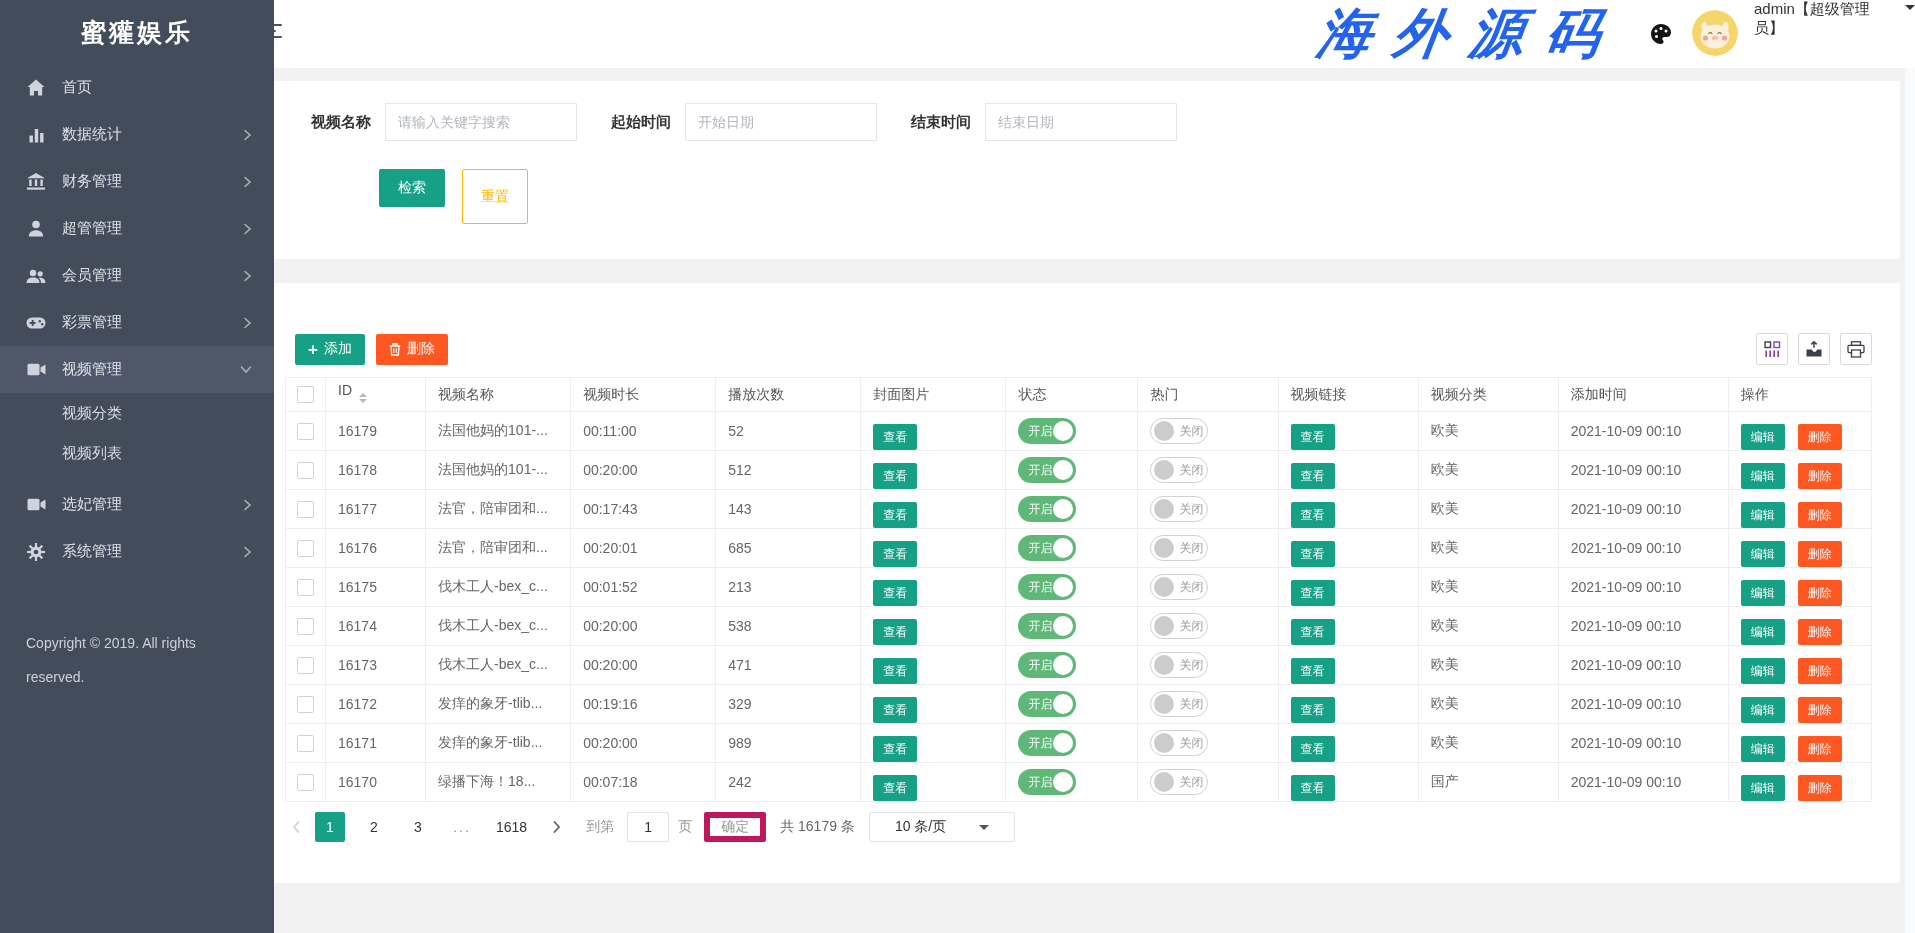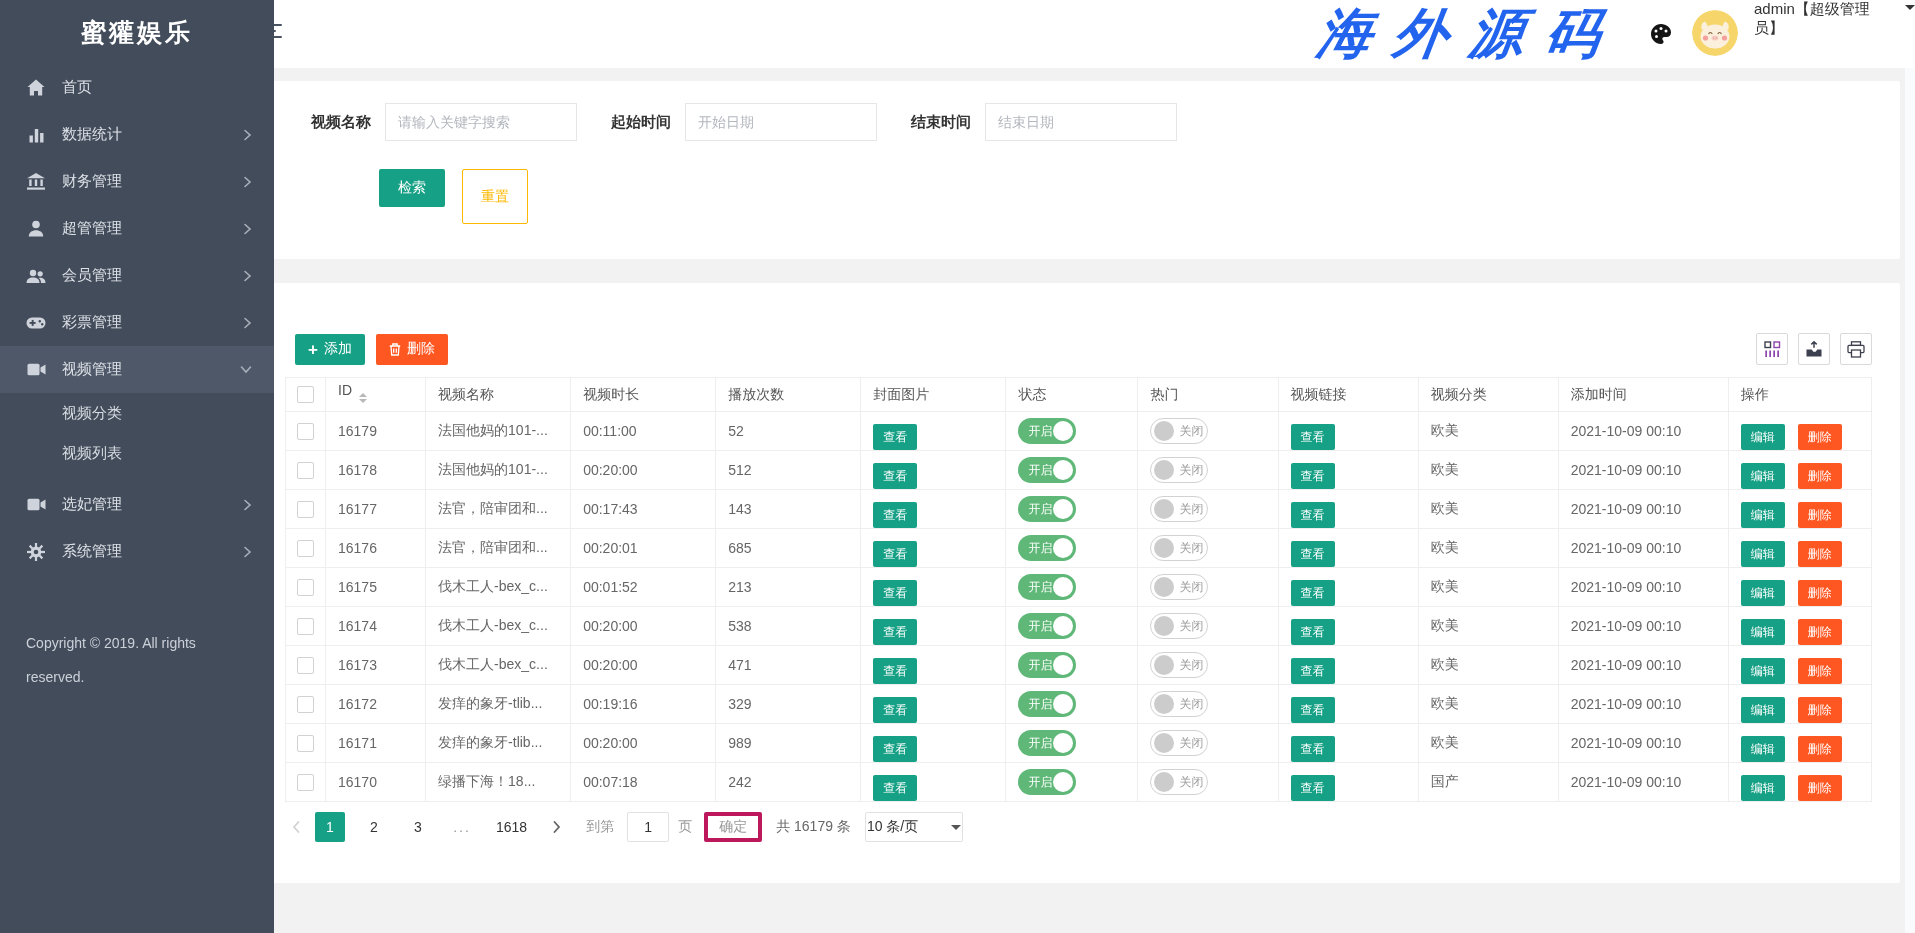--- a/index.html
+++ b/index.html
@@ -104,25 +104,25 @@
   .page-nav{width:22px;height:30px;display:inline-flex;align-items:center;justify-content:center;
             cursor:pointer;margin-right:8px;}
   .page-item{min-width:30px;height:30px;padding:0 5px;display:inline-flex;align-items:center;
              justify-content:center;margin-right:14px;border-radius:2px;color:#333;cursor:pointer;}
   .page-item.active{background:var(--accent);color:#fff;cursor:default;}
   .page-item.dots{color:#999;cursor:default;letter-spacing:2px;}
   .goto-label{color:#999;margin:0 4px 0 10px;}
   .goto-input{width:42px;height:30px;border:1px solid #e2e2e2;border-radius:2px;text-align:center;
               font-size:14px;color:#333;margin:0 9px;outline:none;}
   .unit-label{color:#999;margin-right:12px;}
-  .confirm-btn{height:30px;padding:0 11px;background:#fff;border:4px solid #be185d;border-radius:2px;
+  .confirm-btn{height:30px;padding:0 11px;background:#fff;border:6px solid #be185d;border-radius:2px;
                color:#999;font-size:14px;cursor:pointer;margin-right:14px;}
   .total{color:#666;margin-right:14px;}
   .per-page{height:30px;border:1px solid #e2e2e2;border-radius:2px;background:#fff;display:inline-flex;
-            align-items:center;padding:0 1px;cursor:pointer;color:#333;gap:24px;}
+            align-items:center;padding:0 25px;cursor:pointer;color:#333;gap:24px;}
   .pp-caret{width:0;height:0;border:5px solid transparent;border-top-color:#555;margin:5px 0 0 9px;}
 
   .scroll-strip{position:absolute;right:0;top:0;width:10px;height:100%;background:#fafbfc;}
 </style>
 </head>
 <body>
 
 <aside class="sidebar">
   <div class="logo">蜜獾娱乐</div>
   <nav id="menu">

